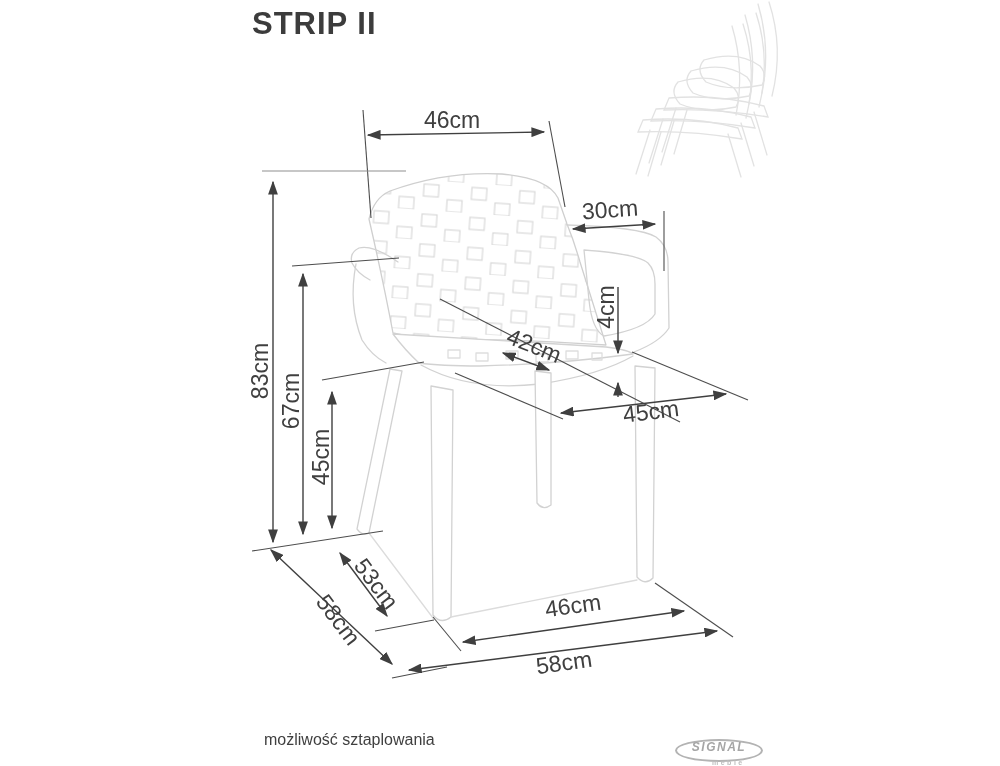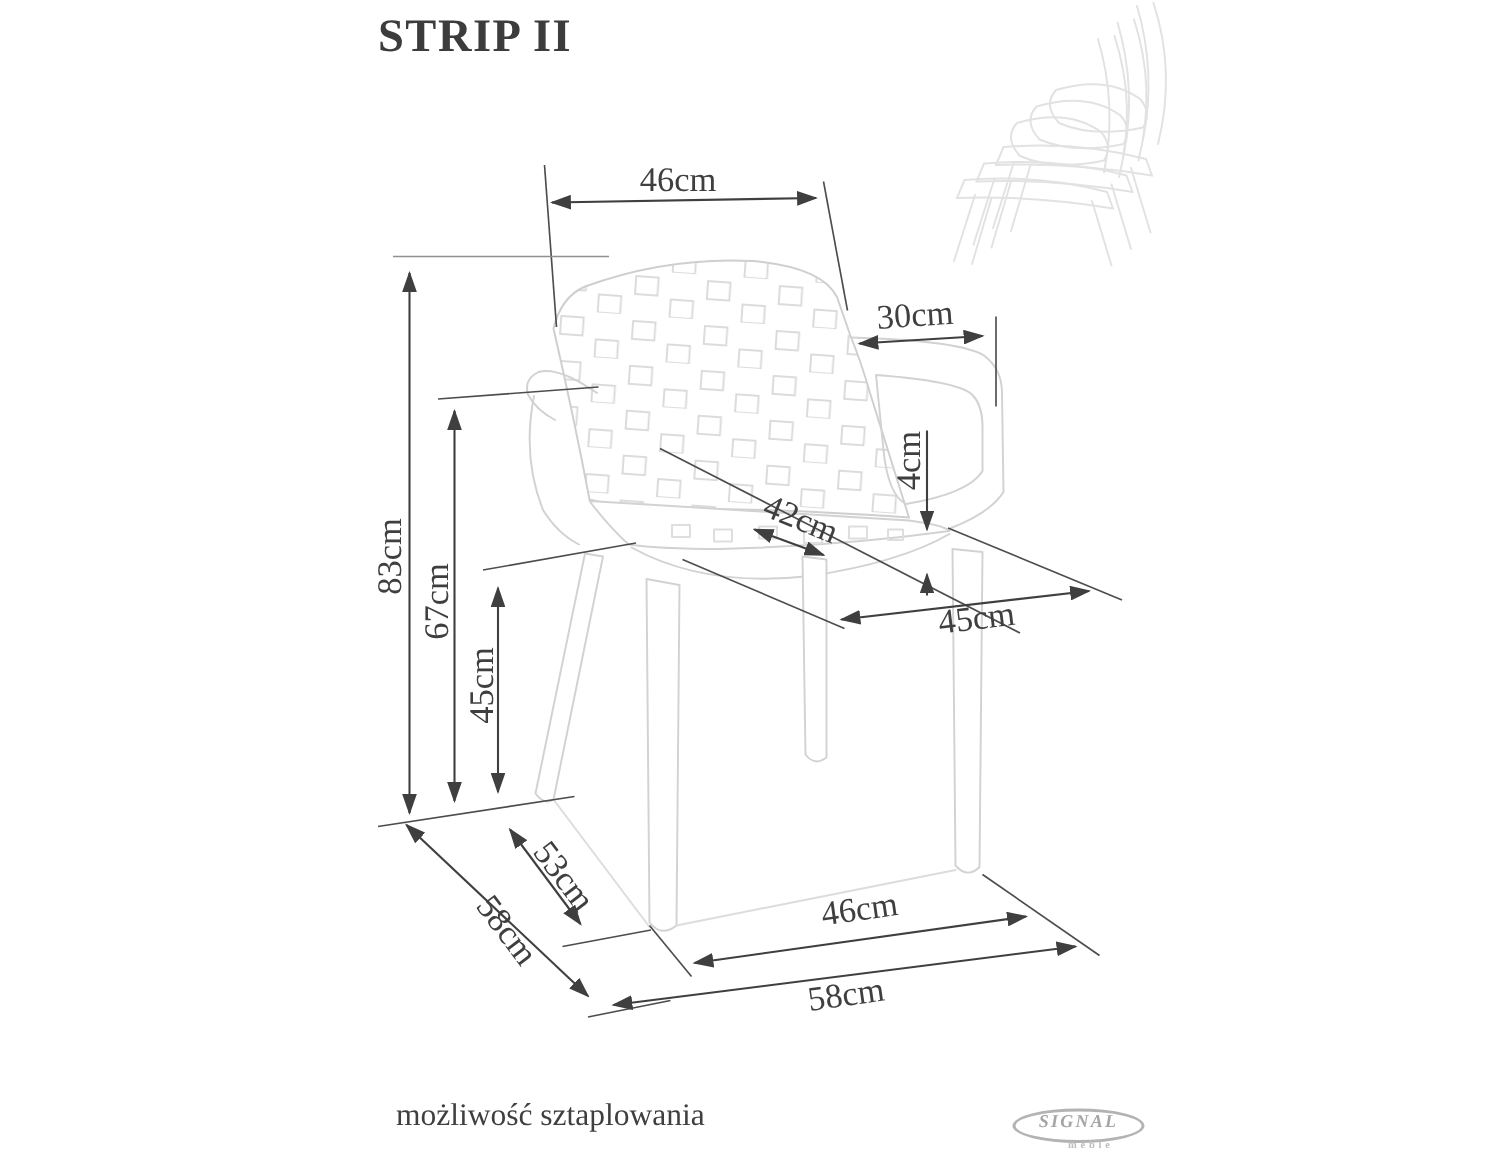--- a/index.html
+++ b/index.html
@@ -1,29 +1,29 @@
 <!DOCTYPE html>
 <html><head>
 <meta charset="utf-8">
 <style>
   html,body{margin:0;padding:0;background:#fff;}
   #stage{
     position:relative;width:861px;height:766px;background:#ffffff;overflow:hidden;
-    font-family:Liberation Serif, serif;
+    font-family:Liberation Sans, sans-serif;
   }
   .title{
     position:absolute;left:252px;top:6px;font-size:31px;font-weight:bold;
     color:#3c3c3c;letter-spacing:1px;white-space:nowrap;
   }
   .dim{
     position:absolute;transform:translate(-50%,-50%);
     font-size:23px;color:#3f3f3f;white-space:nowrap;line-height:1;
   }
   .note{
-    position:absolute;left:264px;top:731px;font-size:21px;color:#3f3f3f;white-space:nowrap;
+    position:absolute;left:264px;top:731px;font-size:16px;color:#3f3f3f;white-space:nowrap;
   }
   .logo{
     position:absolute;left:675px;top:739px;width:84px;height:19px;
     border:2px solid #b3b3b3;border-radius:50%;
     display:flex;justify-content:center;
   }
   .logo .brand{
     font-size:12px;font-weight:bold;font-style:italic;letter-spacing:1.5px;
     color:#a5a5a5;line-height:1;
   }

